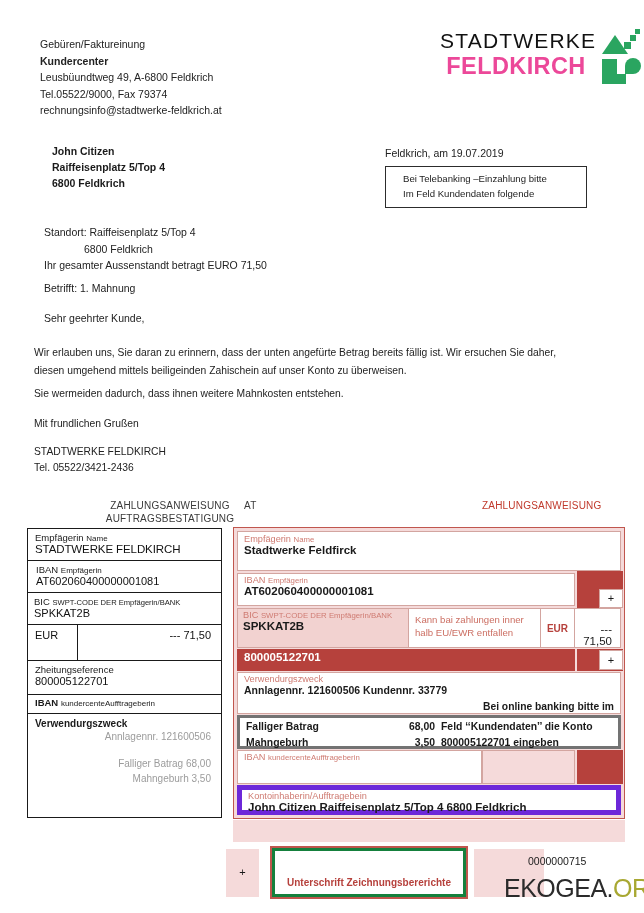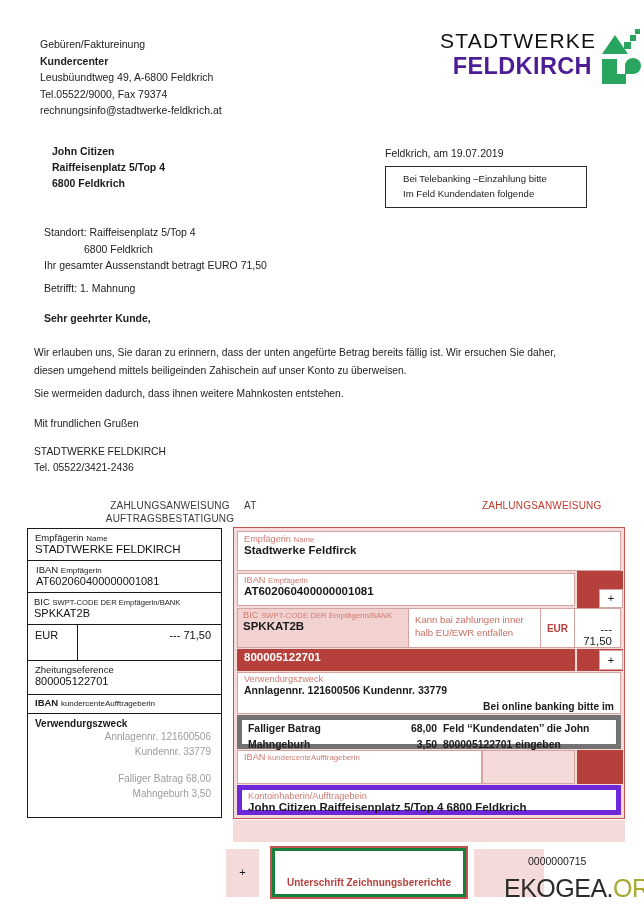--- a/index.html
+++ b/index.html
@@ -27,22 +27,23 @@
   #letterhead .ln.bold { font-weight: bold; }
 
   
   #logo { position: absolute; right: 4px; top: 28px; width: 200px; height: 62px; }
   #logo .logo-text { position: absolute; left: 0; top: 0; text-align: right; width: 152px; }
   #logo .logo-l1 {
     font-size: 21px; letter-spacing: 1.2px; color: #111; line-height: 25px;
     font-weight: 400;
   }
   #logo .logo-l2 {
-    font-size: 23.5px; letter-spacing: 0.4px; color: #4c1d95; line-height: 26px;
+    font-size: 23.5px; letter-spacing: 0.4px; color: #ec4899; line-height: 26px;
     font-weight: bold;
+    text-align: center;
   }
   #logo .mark { position: absolute; left: 160px; top: 0px; width: 42px; height: 58px; }
 
   
   #recipient { position: absolute; left: 52px; top: 143px; }
   #recipient .ln { font-size: 10.5px; font-weight: bold; line-height: 16px; color: #1a1a1a; }
 
   #datum { position: absolute; left: 385px; top: 147px; font-size: 10.5px; color: #222; }
 
   #telebank-box {
@@ -50,21 +51,21 @@
     border: 1px solid #2c2c2c; padding: 5px 7px 6px 17px; box-sizing: border-box;
   }
   #telebank-box .ln { font-size: 9.6px; line-height: 14.5px; color: #222; white-space: nowrap; }
 
   
   #standort { position: absolute; left: 44px; top: 224px; }
   #standort .ln { font-size: 10.5px; line-height: 16.5px; color: #222; }
   #standort .ln.indent { padding-left: 40px; }
 
   #betrifft { position: absolute; left: 44px; top: 282px; font-size: 10.5px; color: #222; }
-  #salutation { position: absolute; left: 44px; top: 312px; font-size: 10.5px; color: #222; font-weight: bold; }
+  #salutation { position: absolute; left: 44px; top: 312px; font-size: 10.5px; color: #222; }
 
   #para1 { position: absolute; left: 34px; top: 344px; width: 580px; }
   #para1 .ln { font-size: 10.3px; line-height: 18px; color: #222; }
 
   #para2 { position: absolute; left: 34px; top: 388px; font-size: 10.3px; color: #222; }
   #para3 { position: absolute; left: 34px; top: 418px; font-size: 10.3px; color: #222; }
 
   #signoff { position: absolute; left: 34px; top: 444px; }
   #signoff .ln { font-size: 10.3px; line-height: 16px; color: #222; }
 
@@ -160,21 +161,21 @@
   
   #rs-r5 {
     position: absolute; left: 3px; top: 144px; right: 3px; height: 42px;
     background: #fff; border: 1px solid #d3a5a0; box-sizing: border-box; padding: 1px 0 0 6px;
   }
   #rs-r5 .line2 { font-size: 10.5px; color: #1a1a1a; font-weight: bold; }
   #rs-r5 .online { position: absolute; right: 6px; bottom: 1px; font-size: 10.3px; color: #1a1a1a; font-weight: bold; }
   
   #rs-r6 {
     position: absolute; left: 3px; top: 187px; right: 3px; height: 34px;
-    background: #fff; border: 5px solid #737373; box-sizing: border-box;
+    background: #fff; border: 3px solid #737373; box-sizing: border-box;
     display: flex;
   }
   #rs-r6 .amts { width: 195px; padding: 1px 0 0 6px; box-sizing: border-box; }
   #rs-r6 .amts .ar { display: flex; font-size: 10.4px; color: #1a1a1a; font-weight: bold; line-height: 16px; }
   #rs-r6 .amts .ar .nm { flex: 1; }
   #rs-r6 .amts .ar .nv { width: 46px; text-align: right; }
   #rs-r6 .instr { flex: 1; padding: 1px 0 0 6px; box-sizing: border-box; }
   #rs-r6 .instr .il { font-size: 10.4px; color: #1a1a1a; font-weight: bold; line-height: 16px; }
   
   #rs-r7 {
@@ -316,21 +317,20 @@
     <div class="val">800005122701</div>
   </div>
 
   <div class="row" id="ls-r6">
     <div class="lbl"><span style="font-weight:bold">IBAN</span> <span class="sm">kundercenteAufftrageberin</span></div>
   </div>
 
   <div class="row" id="ls-r7">
     <div class="lbl">Verwendurgszweck</div>
     <div class="faded">Annlagennr.  121600506</div>
-    <div class="faded">Kundennr. 33779</div>
     <div class="gap"></div>
     <div class="faded">Falliger Batrag   68,00</div>
     <div class="faded">Mahngeburh 3,50</div>
   </div>
 </div>
 
 <div id="right-slip">
 
   <div id="rs-r1">
     <div class="rlbl"><span>Empfägerin</span> <span class="sm">Name</span></div>
@@ -374,21 +374,21 @@
       <div class="ar">
         <span class="nm">Falliger Batrag</span>
         <span class="nv">68,00</span>
       </div>
       <div class="ar">
         <span class="nm">Mahngeburh</span>
         <span class="nv">3,50</span>
       </div>
     </div>
     <div class="instr">
-      <div class="il">Feld ‘‘Kundendaten’’ die John</div>
+      <div class="il">Feld ‘‘Kundendaten’’ die Konto</div>
       <div class="il">800005122701 eingeben</div>
     </div>
   </div>
 
   <div id="rs-r7">
     <div class="rlbl"><span>IBAN</span> <span class="sm">kundercenteAufftrageberin</span></div>
   </div>
   <div id="rs-r7b"></div>
   <div id="rs-plus3"></div>
 

